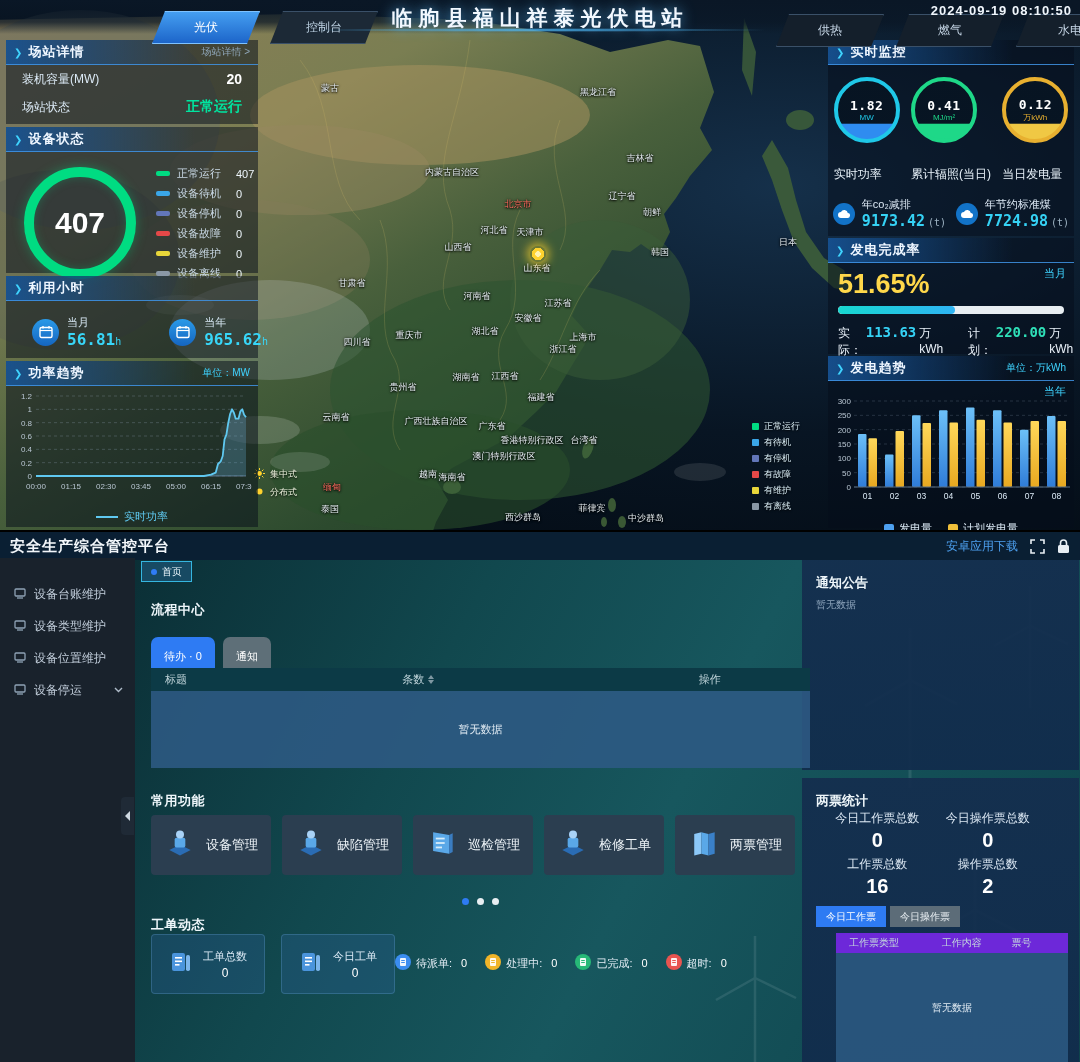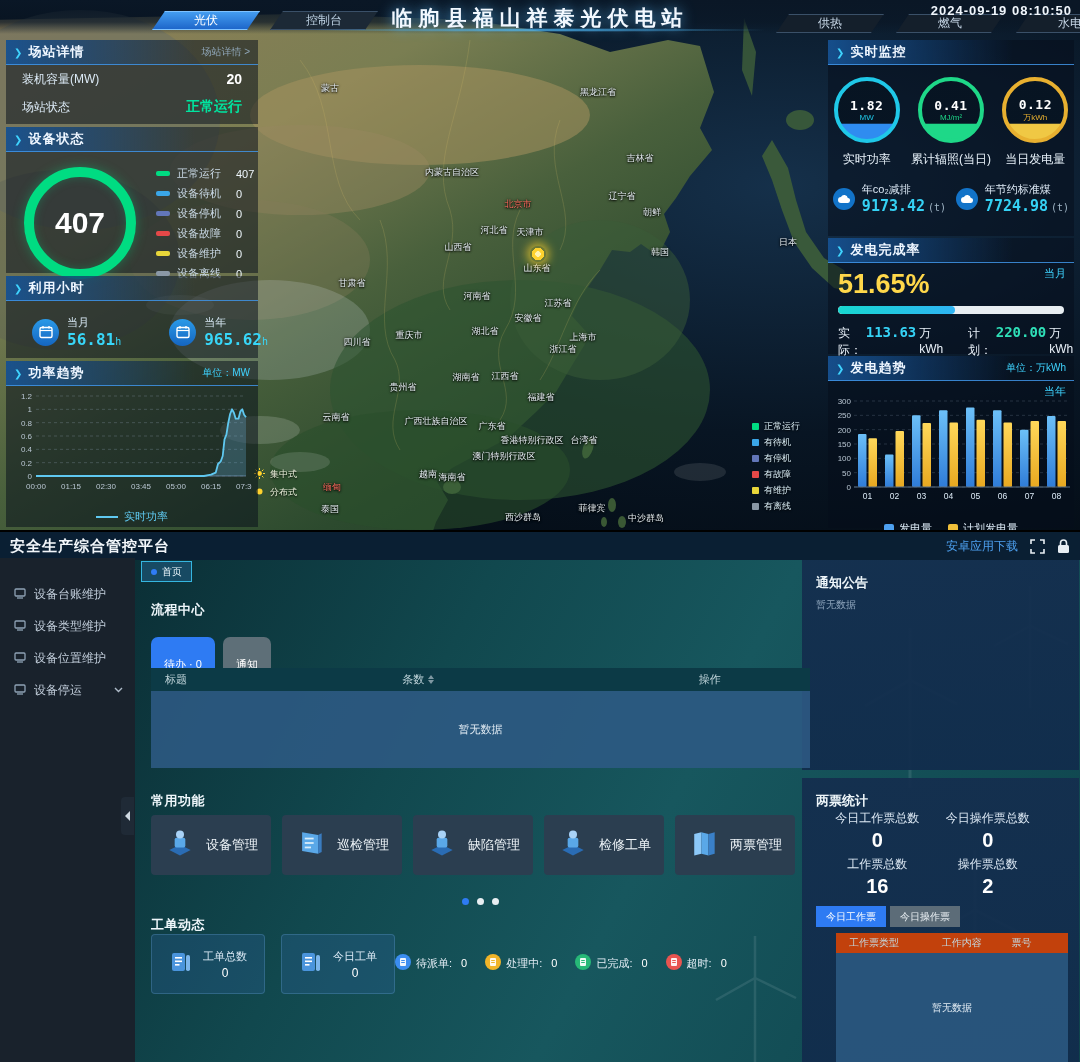--- a/index.html
+++ b/index.html
@@ -12,21 +12,21 @@
   .sun-marker{position:absolute;left:538px;top:254px;width:16px;height:16px;transform:translate(-50%,-50%);z-index:2;border-radius:50%;background:radial-gradient(circle,#fff3b0 0 25%,#ffd22e 26% 55%,rgba(255,210,46,.25) 56% 75%,transparent 76%);box-shadow:0 0 10px 3px rgba(255,210,46,.7);}
   .map-status-legend{position:absolute;left:752px;top:420px;z-index:2;display:flex;flex-direction:column;gap:3px;}
   .msl-row{display:flex;align-items:center;gap:5px;font-size:9px;color:#d8ecf4;text-shadow:0 1px 2px #000;}
   .msl-sw{width:7px;height:7px;border-radius:1px;}
   .map-type-legend{position:absolute;left:254px;top:468px;z-index:2;display:flex;flex-direction:column;gap:5px;}
   .mtl-row{display:flex;align-items:center;gap:5px;font-size:9px;color:#f0f4e0;text-shadow:0 1px 2px #000;}
   .top-bar{position:absolute;left:0;top:0;width:1080px;height:34px;z-index:5;background:linear-gradient(180deg,#0a1726 0%,rgba(10,23,38,.75) 65%,rgba(10,23,38,0) 100%);}
   .ttabs{position:absolute;display:flex;gap:10px;}
   #left-tabs{left:152px;top:11px;}
   #right-tabs{left:776px;top:14px;gap:12px;}
-  .ttab{height:19px;min-width:68px;padding:0 20px;display:flex;align-items:center;justify-content:center;font-size:12px;color:#bfd3e4;background:#1c2936;clip-path:polygon(13px 0,100% 0,calc(100% - 13px) 100%,0 100%);box-shadow:inset 0 0 0 1px #3a5068;cursor:pointer;}
+  .ttab{height:33px;min-width:68px;padding:0 20px;display:flex;align-items:center;justify-content:center;font-size:12px;color:#bfd3e4;background:#1c2936;clip-path:polygon(13px 0,100% 0,calc(100% - 13px) 100%,0 100%);box-shadow:inset 0 0 0 1px #3a5068;cursor:pointer;}
   .ttab.active{background:linear-gradient(180deg,#46a0f2,#1b63c8);color:#fff;box-shadow:inset 0 0 0 1px #7ec2ff;}
   .ttab.dark{background:#141f2b;color:#c8d8e8;}
   .main-title{position:absolute;left:50%;top:4px;transform:translateX(-50%);font-size:21px;font-weight:bold;color:#f2f8ff;letter-spacing:6px;white-space:nowrap;text-shadow:0 0 14px rgba(90,190,255,.8);}
   .title-glow{position:absolute;left:50%;top:28px;transform:translateX(-50%);width:470px;height:4px;background:radial-gradient(ellipse at center,rgba(80,190,255,.9),rgba(80,190,255,0) 70%);}
   .timestamp{position:absolute;right:8px;top:3px;font-size:13px;font-weight:bold;color:#f0f6fc;letter-spacing:1px;}
   
   .panel{position:absolute;z-index:4;background:rgba(6,14,26,.52);}
   .panel-head{position:relative;height:24px;display:flex;align-items:center;background:linear-gradient(90deg,rgba(23,84,150,.9),rgba(23,84,150,0) 75%);border-bottom:1px solid rgba(64,148,230,.85);}
   .ph-arrow{color:#3fd4ff;font-size:10px;margin:0 6px 0 8px;}
   .ph-title{color:#eef6ff;font-weight:bold;font-size:13px;letter-spacing:1px;}
@@ -51,21 +51,21 @@
   .hour-icon{width:27px;height:27px;border-radius:50%;background:linear-gradient(180deg,#2a9ae8,#1565c0);display:flex;align-items:center;justify-content:center;}
   .hour-col{display:flex;flex-direction:column;}
   .hour-label{font-size:11px;color:#d6e6f2;}
   .hour-val{font-family:"DejaVu Sans Mono",monospace;font-size:16px;font-weight:bold;color:#38d6f8;}
   .hour-val .u{font-size:10px;font-weight:normal;}
   .p-power{left:6px;top:361px;width:252px;height:166px;}
   .chart-legend{display:flex;align-items:center;justify-content:center;gap:6px;font-size:11px;color:#5fc8f0;margin-top:1px;}
   .cl-line{display:inline-block;width:22px;height:2px;background:#5fc8f0;}
   .p-monitor{left:828px;top:40px;width:246px;height:196px;}
   .gauges{display:flex;justify-content:space-around;padding-top:12px;}
-  .gauge-col{display:flex;flex-direction:column;align-items:center;gap:8px;}
+  .gauge-col{display:flex;flex-direction:column;align-items:flex-start;gap:23px;}
   .gauge{width:58px;height:58px;border-radius:50%;border:4px solid;display:flex;flex-direction:column;align-items:center;justify-content:center;}
   .g-val{font-family:"DejaVu Sans Mono",monospace;font-size:13px;font-weight:bold;color:#fff;letter-spacing:.5px;}
   .g-unit{font-size:8px;}
   .g-label{font-size:12px;color:#e8f2fa;}
   .env-row{display:flex;justify-content:space-around;padding-top:14px;}
   .env-item{display:flex;align-items:center;gap:7px;}
   .env-icon{width:22px;height:22px;border-radius:50%;background:#1273c8;display:flex;align-items:center;justify-content:center;}
   .env-col{display:flex;flex-direction:column;}
   .env-label{font-size:11px;color:#dce8f4;}
   .env-val{font-family:"DejaVu Sans Mono",monospace;font-size:15px;font-weight:bold;color:#35d2f5;text-align:right;}
@@ -93,21 +93,21 @@
   .sb-item{display:flex;align-items:center;gap:8px;height:32px;padding-left:14px;cursor:pointer;}
   .sb-label{font-size:12px;color:#c2cedb;}
   .sb-chev{margin-left:auto;margin-right:12px;display:flex;}
   .collapse-handle{position:absolute;left:121px;top:797px;width:13px;height:38px;background:#1f2a36;border-radius:4px 0 0 4px;display:flex;align-items:center;justify-content:center;z-index:6;cursor:pointer;}
   .collapse-handle::before{content:"";width:0;height:0;border-top:5px solid transparent;border-bottom:5px solid transparent;border-right:5px solid #cfd9e2;}
   .page-tab{position:absolute;left:141px;top:561px;height:19px;padding:0 9px;border:1px solid #35b6e0;background:#174a63;display:flex;align-items:center;gap:5px;z-index:5;cursor:pointer;}
   .pt-dot{width:6px;height:6px;border-radius:50%;background:#2f7cf6;}
   .pt-label{font-size:10px;color:#e8f4fa;}
   .sec-title{position:absolute;font-size:13px;font-weight:bold;color:#eef6fa;z-index:5;letter-spacing:.5px;}
   .pc-buttons{position:absolute;left:151px;top:637px;display:flex;gap:8px;z-index:5;}
-  .btn{height:30px;display:flex;align-items:center;justify-content:center;border-radius:7px;font-size:11px;color:#fff;cursor:pointer;padding:12px 13px;}
+  .btn{height:30px;display:flex;align-items:center;justify-content:center;border-radius:7px;font-size:11px;color:#fff;cursor:pointer;padding:4px 13px;}
   .btn.primary{background:#2e7bf3;}
   .btn.gray{background:#5e6f78;}
   .pc-table{position:absolute;left:151px;top:668px;width:659px;z-index:5;}
   .tbl-head{display:grid;grid-template-columns:36% 45% 19%;height:23px;background:#0c3a46;align-items:center;}
   .tbl-head .th{font-size:11px;color:#c2d6dc;padding-left:14px;display:flex;align-items:center;gap:4px;}
   .sorter{display:inline-flex;flex-direction:column;gap:1px;}
   .sorter i{width:0;height:0;border-left:3px solid transparent;border-right:3px solid transparent;}
   .sorter .up{border-bottom:4px solid #7f98a2;}
   .sorter .dn{border-top:4px solid #7f98a2;}
   .tbl-body{height:77px;background:rgba(45,90,132,.88);display:flex;align-items:center;justify-content:center;font-size:11px;color:#e2ecf4;}
@@ -131,21 +131,21 @@
   .rp-tickets{top:778px;height:284px;}
   .ticket-stats{position:absolute;left:822px;top:810px;width:221px;display:grid;grid-template-columns:50% 50%;row-gap:4px;z-index:5;}
   .ts-cell{display:flex;flex-direction:column;align-items:center;gap:2px;}
   .ts-label{font-size:12px;color:#dce8f4;}
   .ts-val{font-size:20px;font-weight:bold;color:#fff;}
   .ticket-tabs{position:absolute;left:816px;top:906px;display:flex;gap:4px;z-index:5;}
   .t-tab{height:21px;padding:0 10px;display:flex;align-items:center;font-size:10px;color:#fff;cursor:pointer;}
   .t-tab.active{background:#2e7bf3;}
   .t-tab.idle{background:#5c6c78;color:#e8eef2;}
   .ticket-table{position:absolute;left:836px;top:933px;width:232px;z-index:5;}
-  .tt-head{display:grid;grid-template-columns:40% 30% 30%;height:20px;background:#c2410c;align-items:center;}
+  .tt-head{display:grid;grid-template-columns:40% 30% 30%;height:20px;background:#6d28d9;align-items:center;}
   .tt-head .th{font-size:10px;color:#c2d6dc;padding-left:13px;}
   .tt-body{height:109px;background:rgba(45,90,132,.85);display:flex;align-items:center;justify-content:center;font-size:10px;color:#e2ecf4;}
   .turbine{position:absolute;z-index:1;opacity:.1;}
 </style>
 </head>
 <body>
 
 <div class="page">
 
   <section class="top">
@@ -722,35 +722,35 @@
       <div class="func-card">
         <span><svg width="32" height="32" viewBox="0 0 36 36">
             <path d="M6 26 L18 20 L30 26 L18 32 Z" fill="#2a6cb4"></path>
             <rect x="12" y="12" width="12" height="11" rx="2" fill="#5aa8e8"></rect>
             <circle cx="18" cy="8.5" r="4.5" fill="#a9d2f6"></circle>
           </svg></span>
         <span class="fc-label">设备管理</span>
       </div>
       <div class="func-card">
         <span><svg width="32" height="32" viewBox="0 0 36 36">
+            <path d="M6 26 L18 20 L30 26 L18 32 Z" fill="#2a6cb4"></path>
+            <rect x="12" y="12" width="12" height="11" rx="2" fill="#5aa8e8"></rect>
+            <circle cx="18" cy="8.5" r="4.5" fill="#a9d2f6"></circle>
+          </svg></span>
+        <span class="fc-label">缺陷管理</span>
+      </div>
+      <div class="func-card">
+        <span><svg width="32" height="32" viewBox="0 0 36 36">
             <path d="M8 6 L26 9 L26 30 L8 27 Z" fill="#5aa8e8"></path>
             <path d="M26 9 L30 7 L30 28 L26 30 Z" fill="#3a7cc0"></path>
             <rect x="11" y="12" width="10" height="2" fill="#d8ecfa"></rect>
             <rect x="11" y="17" width="10" height="2" fill="#d8ecfa"></rect>
             <rect x="11" y="22" width="7" height="2" fill="#d8ecfa"></rect>
           </svg></span>
         <span class="fc-label">巡检管理</span>
-      </div>
-      <div class="func-card">
-        <span><svg width="32" height="32" viewBox="0 0 36 36">
-            <path d="M6 26 L18 20 L30 26 L18 32 Z" fill="#2a6cb4"></path>
-            <rect x="12" y="12" width="12" height="11" rx="2" fill="#5aa8e8"></rect>
-            <circle cx="18" cy="8.5" r="4.5" fill="#a9d2f6"></circle>
-          </svg></span>
-        <span class="fc-label">缺陷管理</span>
       </div>
       <div class="func-card">
         <span><svg width="32" height="32" viewBox="0 0 36 36">
             <path d="M6 26 L18 20 L30 26 L18 32 Z" fill="#2a6cb4"></path>
             <rect x="12" y="12" width="12" height="11" rx="2" fill="#5aa8e8"></rect>
             <circle cx="18" cy="8.5" r="4.5" fill="#a9d2f6"></circle>
           </svg></span>
         <span class="fc-label">检修工单</span>
       </div>
       <div class="func-card">

